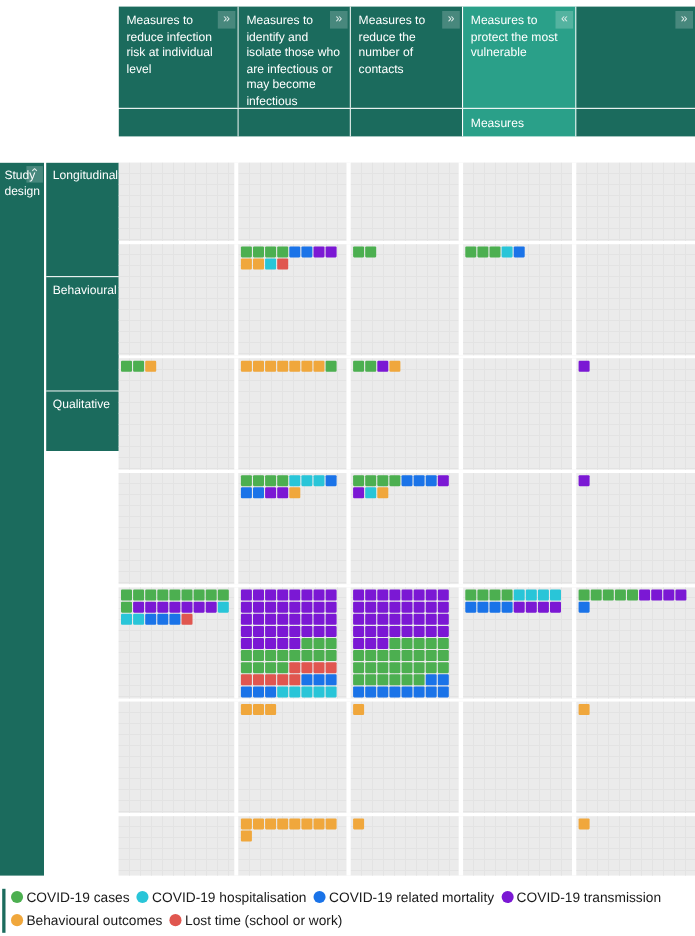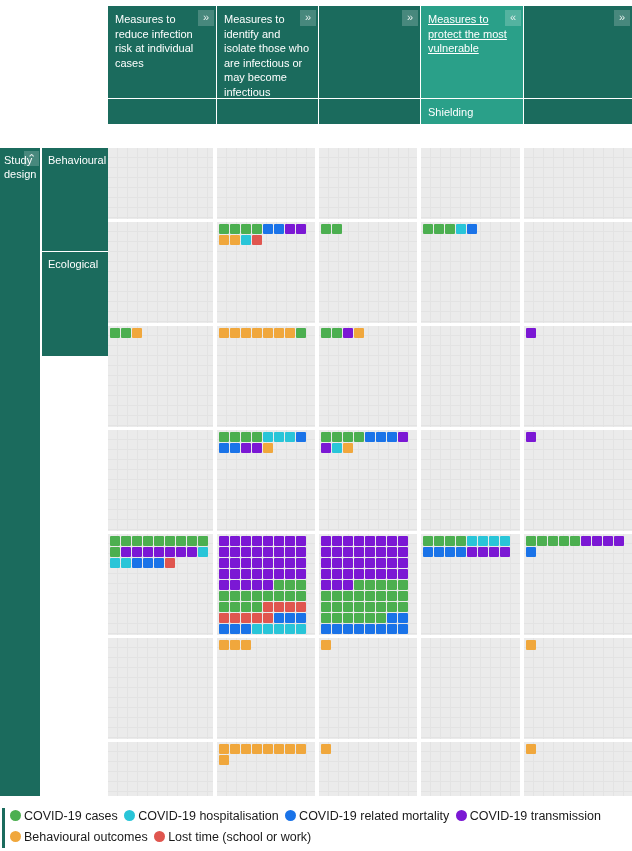--- a/index.html
+++ b/index.html
@@ -90,43 +90,44 @@
   }
   .lg-wrap { white-space: normal; }
 </style>
 </head>
 <body>
 
 <div id="app">
 
   <div class="top-header">
     <div class="col-head-row" id="col-head-row">
-        <div class="col-head" style="width: 109px;"><span>Measures to reduce infection risk at individual cases</span><span class="chev">»</span></div>
+        <div class="col-head" style="width: 109px;"><span>Measures to reduce infection risk at individual level</span><span class="chev">»</span></div>
         <div class="col-head" style="width: 102px;"><span>Measures to identify and isolate those who are infectious or may become infectious</span><span class="chev">»</span></div>
-        <div class="col-head" style="width: 102px;"><span class="chev">»</span></div>
-        <div class="col-head teal-light" style="width: 103px; text-decoration: underline;"><span>Measures to protect the most vulnerable</span><span class="chev">«</span></div>
+        <div class="col-head" style="width: 102px;"><span>Measures to reduce the number of contacts</span><span class="chev">»</span></div>
+        <div class="col-head teal-light" style="width: 103px;"><span>Measures to protect the most vulnerable</span><span class="chev">«</span></div>
         <div class="col-head" style="width: 108px;"><span class="chev">»</span></div>
       </div>
     <div class="sub-head-row" id="sub-head-row">
         <div class="sub-head" style="width: 109px;"><span></span></div>
         <div class="sub-head" style="width: 102px;"><span></span></div>
         <div class="sub-head" style="width: 102px;"><span></span></div>
-        <div class="sub-head teal-light" style="width: 103px;"><span>Shielding</span></div>
+        <div class="sub-head teal-light" style="width: 103px;"><span>Measures</span></div>
         <div class="sub-head" style="width: 108px;"><span></span></div>
       </div>
   </div>
 
   <div class="study-design-cell">
     <span>Study design</span>
     <span class="chev2">⌃</span>
   </div>
 
   <div class="row-labels" id="row-labels">
+      <div class="row-label" style="height: 104px;"><span>Longitudinal</span></div>
       <div class="row-label" style="height: 104px;"><span>Behavioural</span></div>
-      <div class="row-label" style="height: 104px;"><span>Ecological</span></div>
+      <div class="row-label" style="height: 54px;"><span>Qualitative</span></div>
     </div>
 
   <div class="grid-body" id="grid-body">
       <div class="grid-row" style="height: 74px;">
         <div class="grid-cell" style="width: 109px;">
           <div class="dots"></div>
         </div>
         <div class="grid-cell" style="width: 102px;">
           <div class="dots"></div>
         </div>

